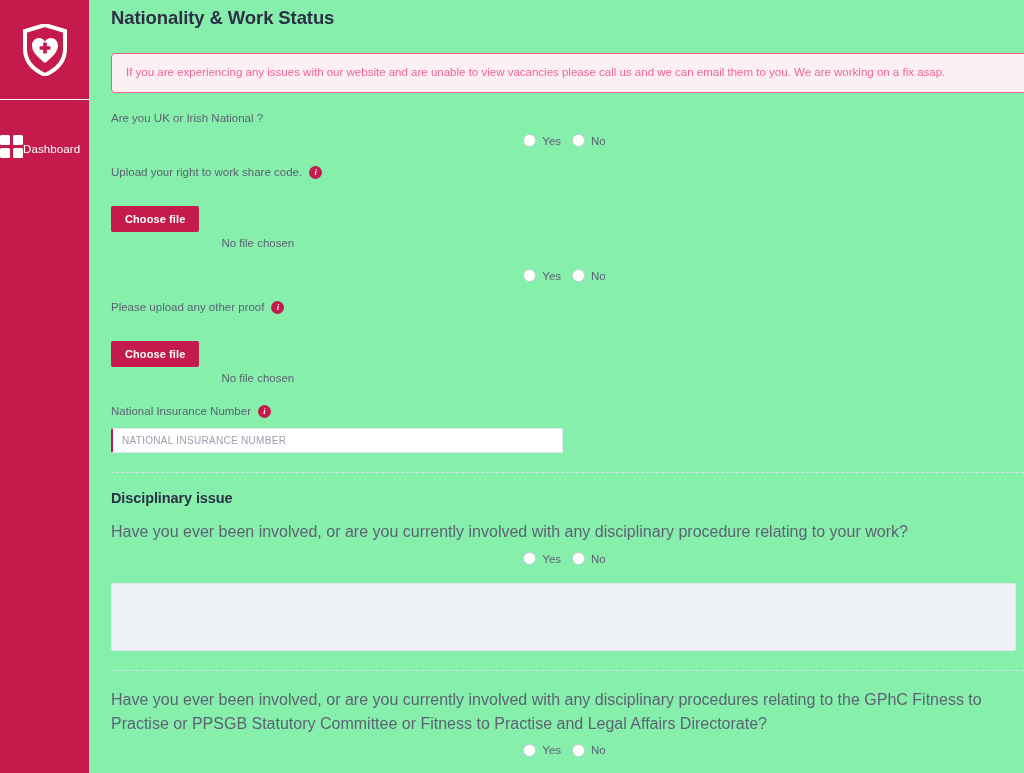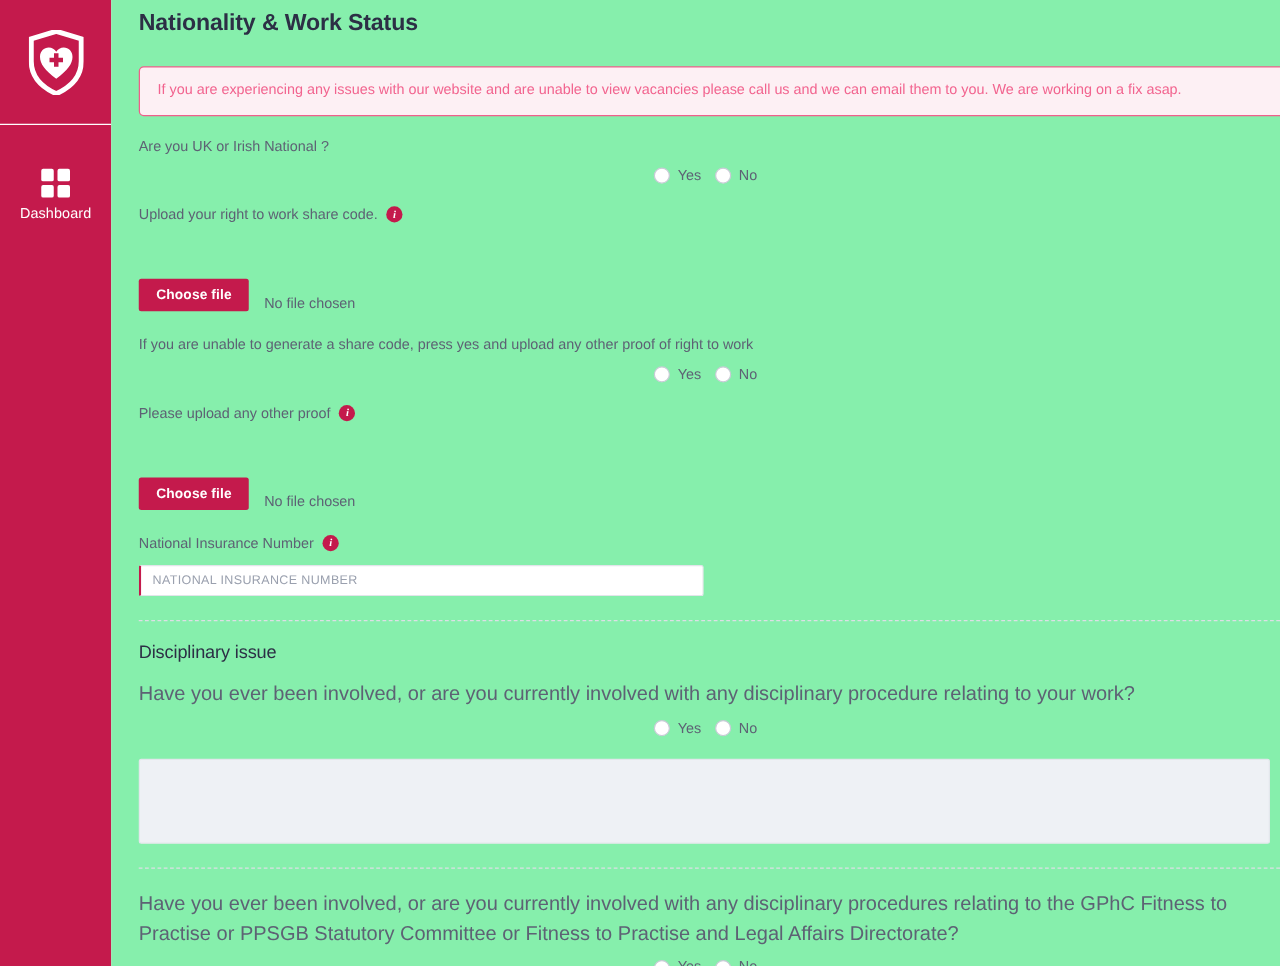--- a/index.html
+++ b/index.html
@@ -45,21 +45,21 @@
     padding-top: 22px;
     display: flex;
     flex-direction: column;
     align-items: center;
   }
 
   .nav-item {
     width: 100%;
     padding: 11px 0 9px 0;
     display: flex;
-    flex-direction: column;
+    flex-direction: row;
     align-items: center;
     cursor: pointer;
     text-decoration: none;
   }
 
   .nav-icon {
     height: 26px;
     display: flex;
     align-items: center;
     justify-content: center;
@@ -116,21 +116,21 @@
   
   .form-area { margin-top: 18px; }
 
   .field { margin-bottom: 0; }
 
   .field-label {
     font-size: 11.5px;
     color: #5d6274;
     line-height: 1.3;
     display: flex;
-    align-items: center;
+    align-items: flex-end;
     gap: 7px;
     margin-bottom: 9px;
     max-width: 920px;
     margin-top: 16px;
   }
 
   .info-icon {
     display: inline-flex;
     align-items: center;
     justify-content: center;
@@ -171,22 +171,22 @@
     border: 1px solid #c8ccd6;
     background: #ffffff;
     display: block;
   }
 
   .radio-text { font-size: 11.5px; color: #5d6274; }
 
   
   .file-row {
     display: flex;
-    align-items: flex-end;
-    gap: 12px;
+    align-items: center;
+    gap: 22px;
     margin-bottom: 20px;
   }
 
   .choose-file-btn {
     background: #c41a4c;
     color: #ffffff;
     font-size: 11px;
     font-weight: bold;
     border: none;
     border-radius: 2px;
@@ -222,21 +222,21 @@
     border-top: 1px dashed #dcdfe5;
     margin: 19px 0 0 0;
     width: 913px;
   }
 
   
   .section { padding-top: 17px; }
 
   .section-title {
     font-size: 14.5px;
-    font-weight: normal;
+    font-weight: bold;
     color: #2c2f45;
     margin-bottom: 14px;
     letter-spacing: -0.1px;
   }
 
   .section-question {
     font-size: 16px;
     color: #5d6274;
     line-height: 1.45;
     margin-bottom: 9px;
@@ -325,23 +325,20 @@
             <span>Upload your right to work share code.</span>
             <span class="info-icon">i</span>
           </div>
           <div class="file-row">
             <button class="choose-file-btn">Choose file</button>
             <span class="file-status">No file chosen</span>
           </div>
         </div>
 
         <div class="field">
-          <div class="field-label">
-            <span>If you are unable to generate a share code, press yes and upload any other proof of right to work</span>
-          </div>
           <div class="radio-row">
             <label class="radio-opt">
               <span class="radio-dot"></span>
               <span class="radio-text">Yes</span>
             </label>
             <label class="radio-opt">
               <span class="radio-dot"></span>
               <span class="radio-text">No</span>
             </label>
           </div>

